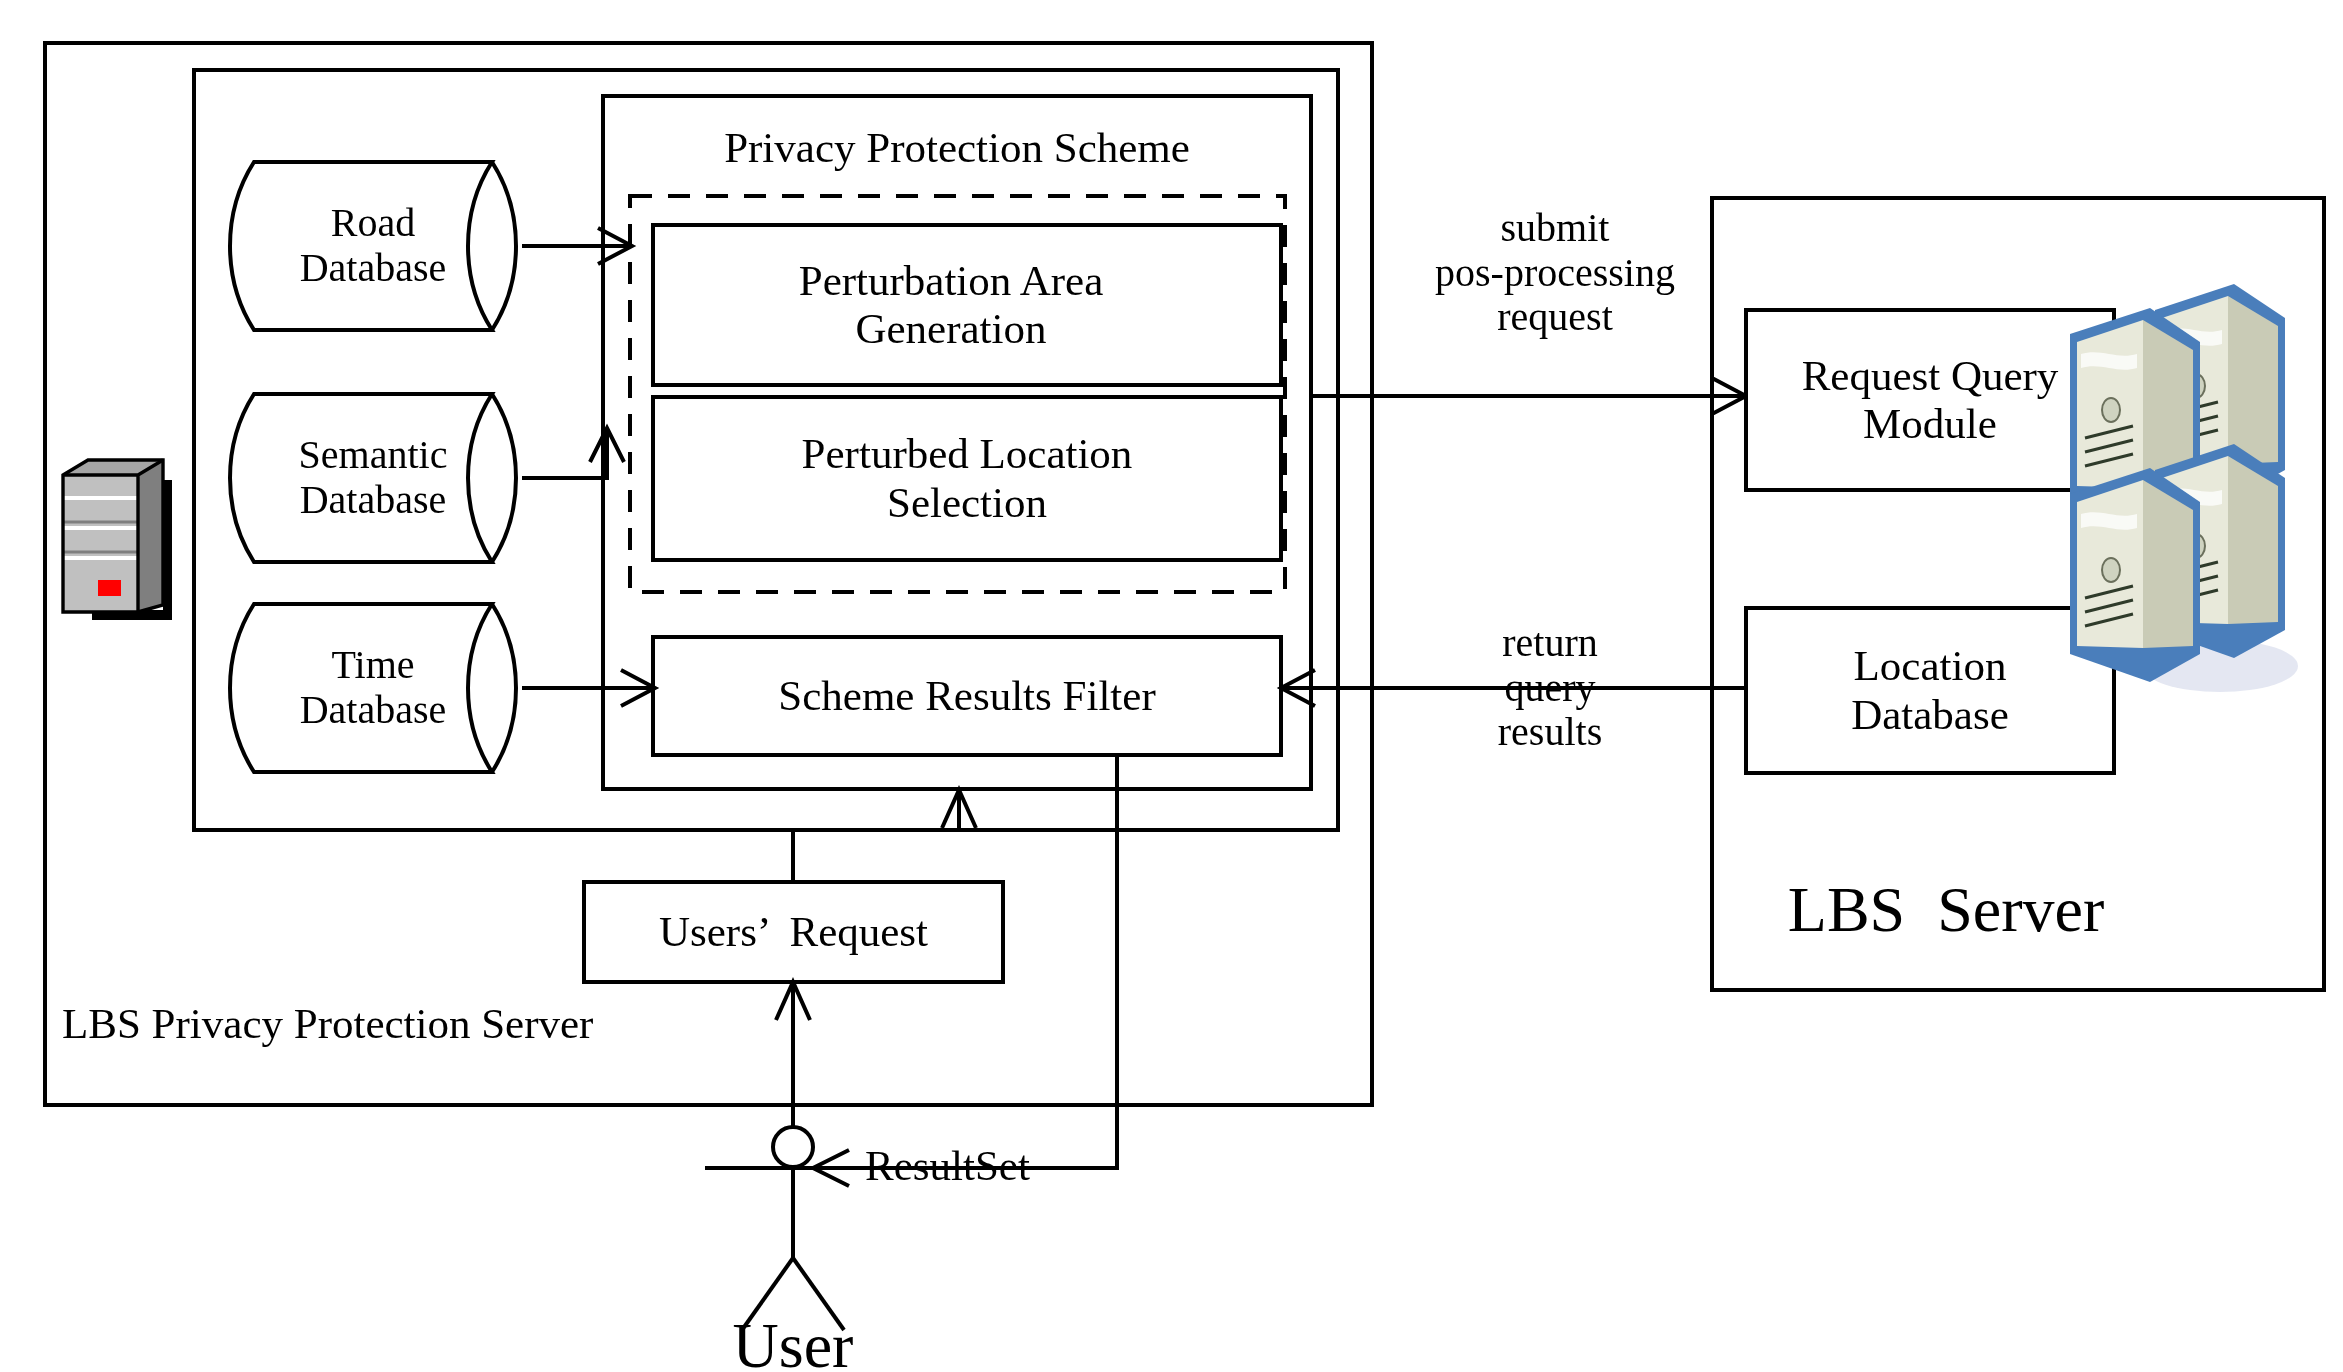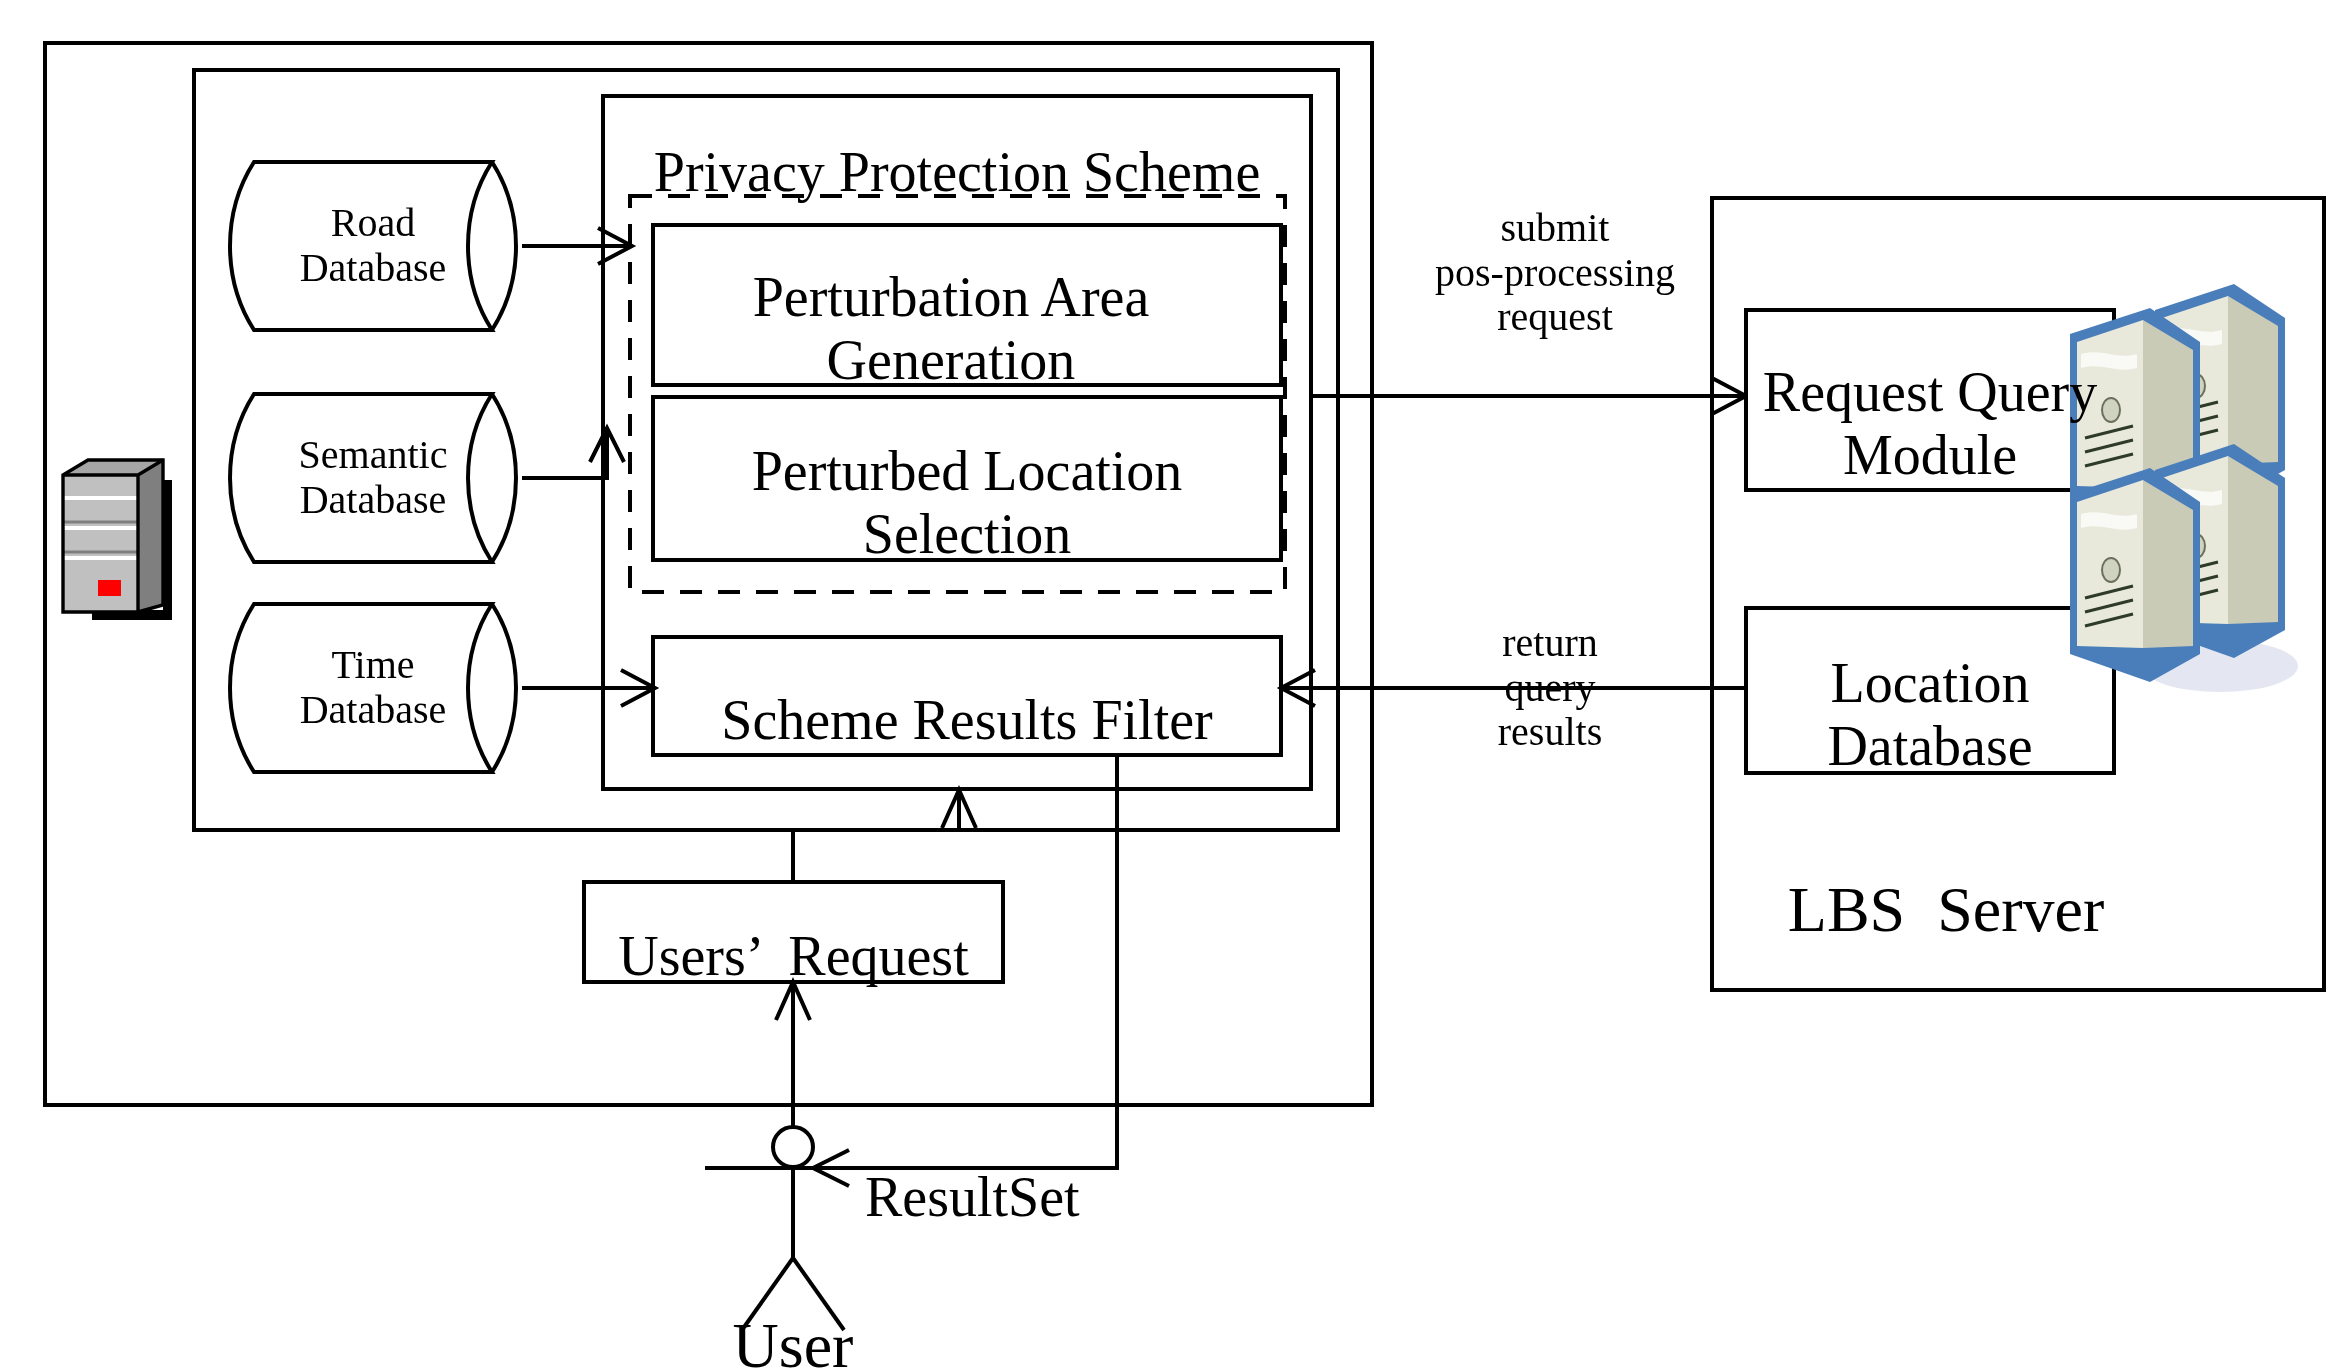--- a/index.html
+++ b/index.html
@@ -64,21 +64,21 @@
     white-space: pre;
     user-select: none;
   }
   .lbl.box-label {
     display: flex;
     align-items: center;
     justify-content: center;
     text-align: center;
   }
   .t48 { font-size: 40px; }
-  .t50 { font-size: 56px; margin-top: 24px; }
+  .t50 { font-size: 43px; }
   .t52 { font-size: 64px; }
 </style>
 </head>
 <body>
 
 <div id="stage">
 
   <svg class="diagram" viewBox="0 0 2343 1372">
 
     <rect class="stroke" x="45" y="43" width="1327" height="1062"></rect>
@@ -256,20 +256,21 @@
   <div class="lbl box-label t50" style="left:637px; top:225px; width:628px; height:160px;">Perturbation Area
 Generation</div>
 
   <div class="lbl box-label t50" style="left:653px; top:397px; width:628px; height:163px;">Perturbed Location
 Selection</div>
 
   <div class="lbl box-label t50" style="left:653px; top:637px; width:628px; height:118px;">Scheme Results Filter</div>
 
   <div class="lbl box-label t50" style="left:584px; top:882px; width:419px; height:100px;">Users’  Request</div>
 
+  <div class="lbl t50" style="left:62px; top:1000px; width:760px; text-align:left;">LBS Privacy Protection Server</div>
 
   <div class="lbl box-label t48" style="left:1360px; top:188px; width:390px; height:170px;">submit
 pos-processing
 request</div>
 
   <div class="lbl box-label t48" style="left:1400px; top:598px; width:300px; height:180px;">return
 query
 results</div>
 
   <div class="lbl t50" style="left:865px; top:1142px; width:300px; text-align:left;">ResultSet</div>

